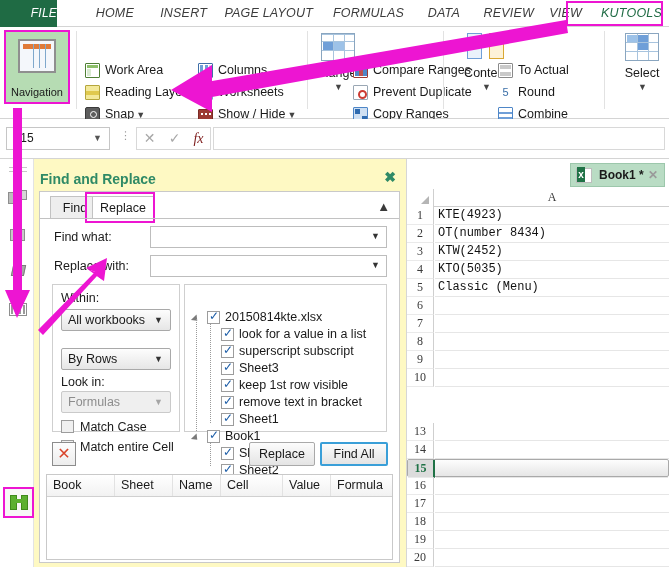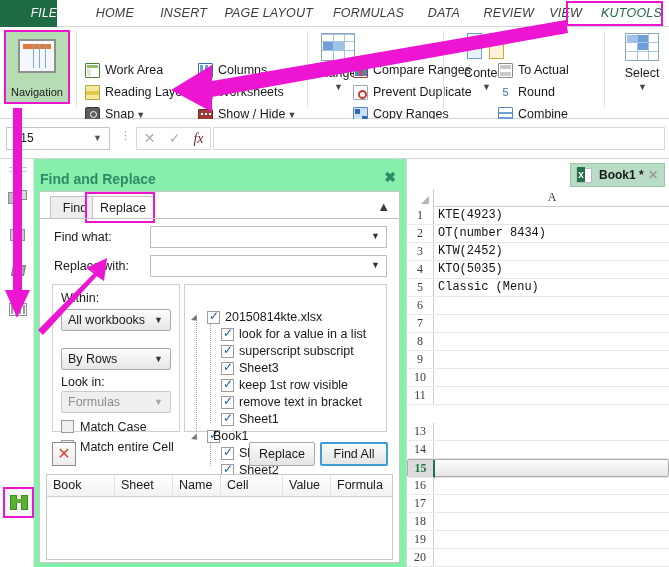--- a/index.html
+++ b/index.html
@@ -162,21 +162,21 @@
     width: 18px; height: 15px;
   }
   .binoc i {
     position: absolute; top: 0; width: 7px; height: 15px;
     background: #5cb030; border: 1px solid #3f8a1c;
   }
 
   
   .frpane {
     position: absolute; left: 34px; top: 159px; width: 372px; bottom: 0;
-    background: #86efac;
+    background: #fef9c3;
   }
   .fr-title {
     position: absolute; left: 6px; top: 12px;
     font-size: 14px; font-weight: bold; color: #2f8a66;
   }
   .fr-close {
     position: absolute; right: 10px; top: 10px;
     font-size: 14px; font-weight: bold; color: #2f8a66; cursor: pointer;
   }
   .fr-box {
@@ -645,21 +645,21 @@
           <span class="tck" style="left:30px"></span>
           <span class="tlb" style="left:48px">remove text in bracket</span>
         </div>
         <div class="tnode" style="left:6px;top:126px">
           <span class="tck" style="left:30px"></span>
           <span class="tlb" style="left:48px">Sheet1</span>
         </div>
         <div class="tnode" style="left:6px;top:143px">
           <span class="tri" style="left:2px;top:6px"></span>
           <span class="tck" style="left:16px"></span>
-          <span class="tlb" style="left:22px">Book1</span>
+          <span class="tlb" style="left:34px">Book1</span>
         </div>
         <div class="tnode" style="left:6px;top:160px">
           <span class="tck" style="left:30px"></span>
           <span class="tlb" style="left:48px">Sheet1</span>
         </div>
         <div class="tnode" style="left:6px;top:177px">
           <span class="tck" style="left:30px"></span>
           <span class="tlb" style="left:48px">Sheet2</span>
         </div>
 
@@ -733,24 +733,20 @@
         <div class="rwcell"></div>
       </div>
       <div class="rw" style="top:144px">
         <div class="rwnum">9</div>
         <div class="rwcell"></div>
       </div>
       <div class="rw" style="top:162px">
         <div class="rwnum">10</div>
         <div class="rwcell"></div>
       </div>
-      <div class="rw" style="top:180px">
-        <div class="rwnum">11</div>
-        <div class="rwcell"></div>
-      </div>
       <div class="rw" style="top:216px">
         <div class="rwnum">13</div>
         <div class="rwcell"></div>
       </div>
       <div class="rw" style="top:234px">
         <div class="rwnum">14</div>
         <div class="rwcell"></div>
       </div>
       <div class="rw sel" style="top:252px">
         <div class="rwnum">15</div>

